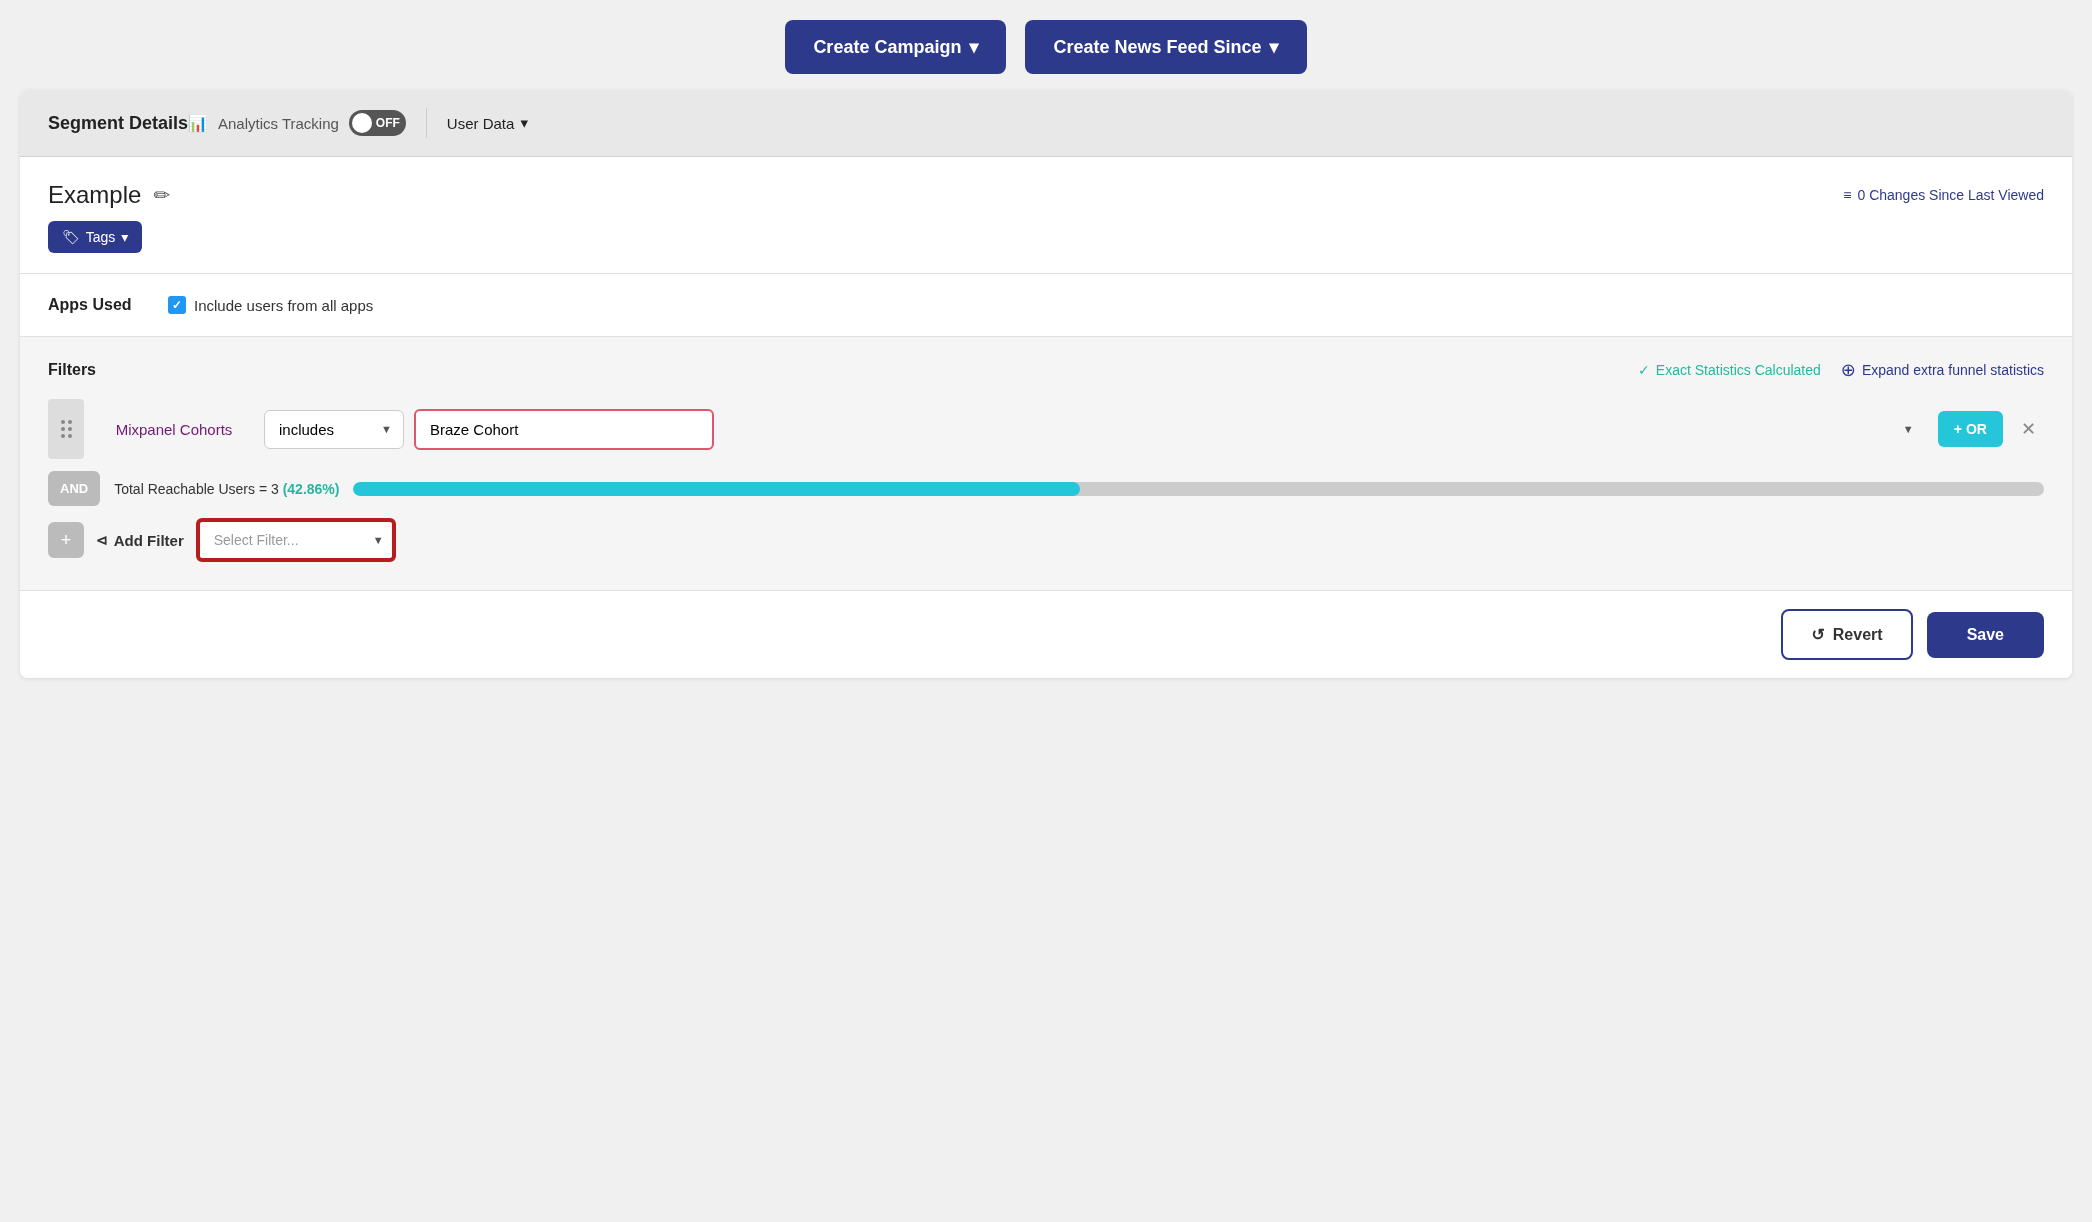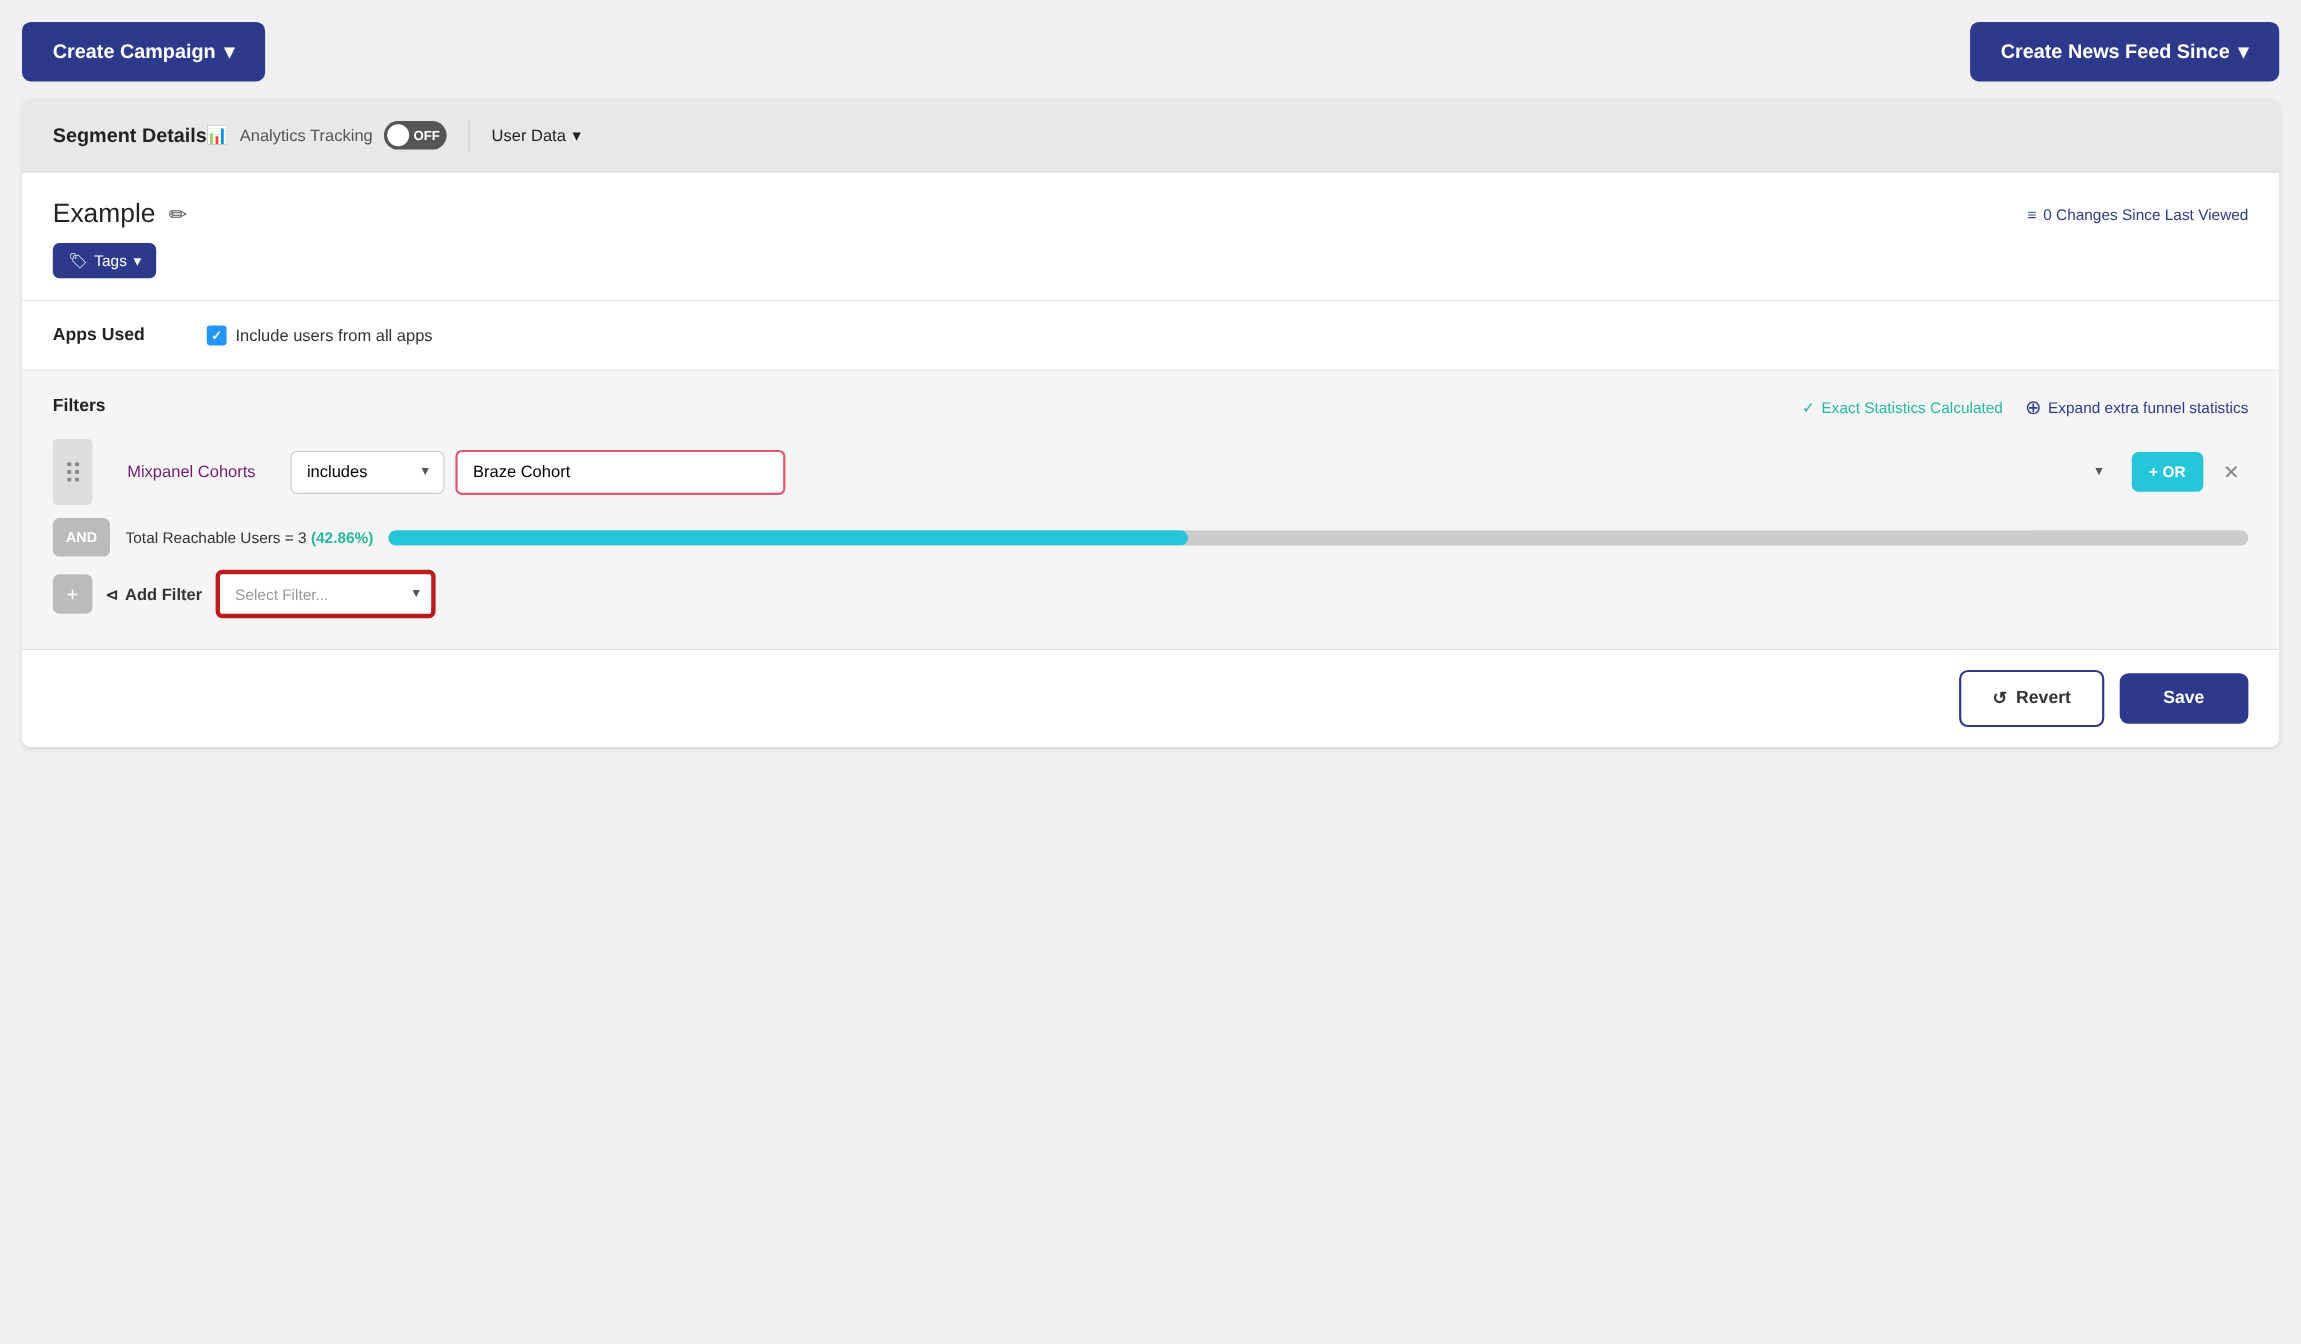--- a/index.html
+++ b/index.html
@@ -5,21 +5,21 @@
     * { box-sizing: border-box; margin: 0; padding: 0; }
     body {
       font-family: -apple-system, BlinkMacSystemFont, 'Segoe UI', sans-serif;
       background: #f0f0f0;
       min-height: 100vh;
       padding: 20px;
     }
 
     .top-bar {
       display: flex;
-      justify-content: space-between;
+      justify-content: center;
       gap: 19px;
       margin-bottom: 16px;
     }
 
     .btn-primary {
       background: #2d3a8c;
       color: white;
       border: none;
       border-radius: 8px;
       padding: 16px 28px;
@@ -172,21 +172,21 @@
       margin-top: 12px;
     }
 
     
     .apps-used-section {
       padding: 22px 28px;
       border-bottom: 1px solid #e0e0e0;
       background: white;
       display: flex;
       align-items: flex-end;
-      gap: 20px;
+      gap: 0;
     }
 
     .apps-used-label {
       font-size: 16px;
       font-weight: 700;
       color: #222;
       min-width: 120px;
     }
 
     .checkbox-row {

